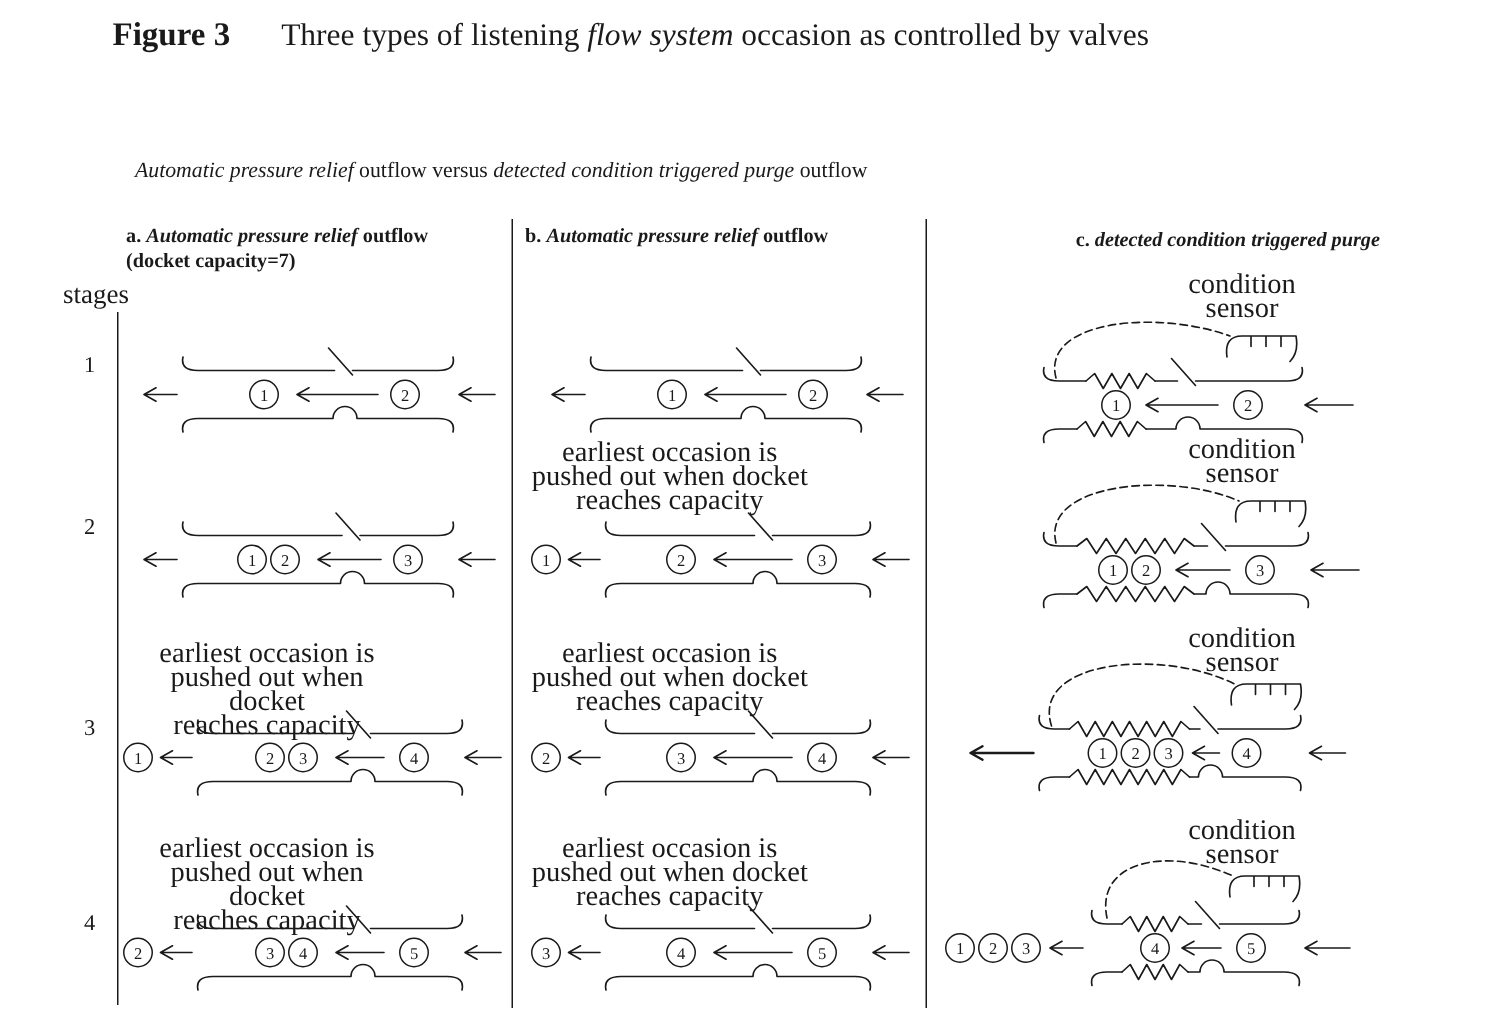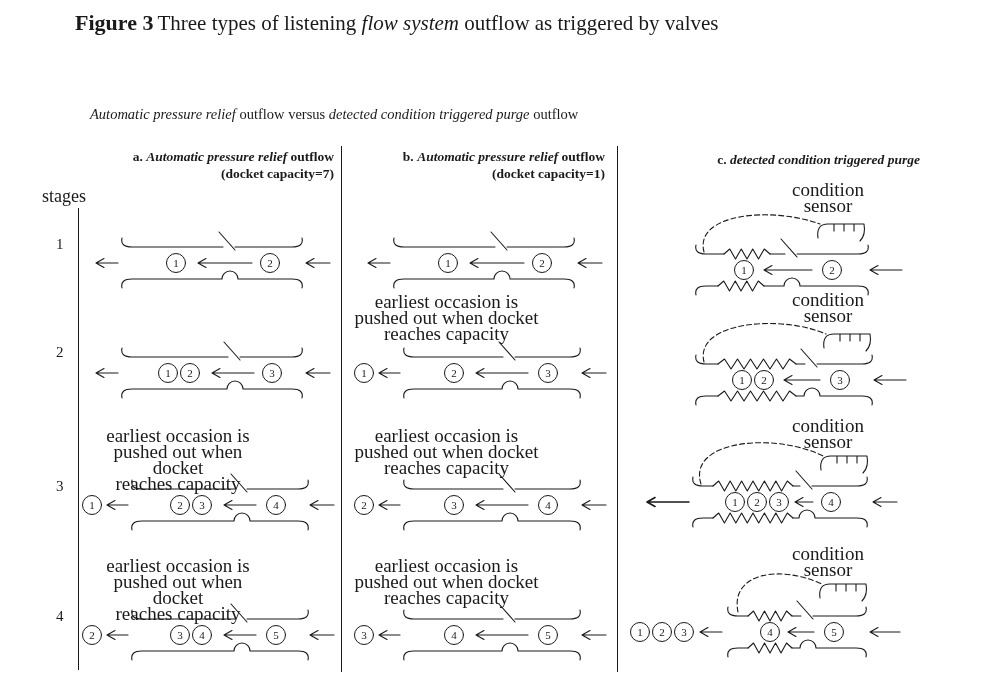--- a/index.html
+++ b/index.html
@@ -1,50 +1,49 @@
 <!DOCTYPE html>
 <html><head>
 <meta charset="utf-8">
 <style>
   *{margin:0;padding:0;box-sizing:border-box}
   html,body{background:#fff}
   body{font-family:"Liberation Serif",serif;color:#1a1a1a}
   .canvas{position:relative;width:1000px;height:676px;background:#fff;overflow:hidden}
   .title{position:absolute;left:75px;top:10px;font-size:21px;white-space:nowrap}
-  .title .lbl{font-weight:bold;font-size:22px;margin-right:4px}
+  .title .lbl{font-weight:bold;font-size:22px;margin-right:34px}
   .subtitle{position:absolute;left:90px;top:106px;width:670px;text-align:left;font-size:14.5px}
-  .colhead{position:absolute;text-align:right;font-size:13.5px;font-weight:bold;line-height:17px}
+  .colhead{position:absolute;text-align:left;font-size:13.5px;font-weight:bold;line-height:17px}
   .colhead.left{text-align:right;padding-left:24px}
   .vrule{position:absolute;width:1px;background:#1a1a1a}
   .stages-lbl{position:absolute;font-size:18px}
   .stage-num{position:absolute;font-size:15px}
   .note{position:absolute;font-size:19px;line-height:16px;text-align:center;white-space:pre-line}
   svg.diag{position:absolute}
   i{}
 </style>
 </head>
 <body>
 
 <div class="canvas">
 
   <div class="title">
-    <span class="lbl">Figure 3</span><span>Three types of listening </span><i>flow system</i><span> outflow as triggered by valves</span>
+    <span class="lbl">Figure 3</span><span>Three types of listening </span><i>flow system</i><span> occasion as controlled by valves</span>
   </div>
 
   <div class="subtitle">
     <i>Automatic pressure relief</i><span> outflow versus </span><i>detected condition triggered purge</i><span> outflow</span>
   </div>
 
   <div class="colhead" style="left:84px;top:148px;width:250px">
     <div><span>a. </span><i>Automatic pressure relief</i><span> outflow</span></div>
     <div>(docket capacity=7)</div>
   </div>
   <div class="colhead" style="left:350px;top:148px;width:255px">
     <div><span>b. </span><i>Automatic pressure relief</i><span> outflow</span></div>
-    <div>(docket capacity=1)</div>
   </div>
   <div class="colhead left" style="left:630px;top:151px;width:290px">
     <div><span>c. </span><i>detected condition triggered purge</i></div>
   </div>
 
   <div class="stages-lbl" style="left:42px;top:186px">stages</div>
   <div class="stage-num" style="left:56px;top:236px">1</div>
   <div class="stage-num" style="left:56px;top:344px">2</div>
   <div class="stage-num" style="left:56px;top:478px">3</div>
   <div class="stage-num" style="left:56px;top:608px">4</div>

